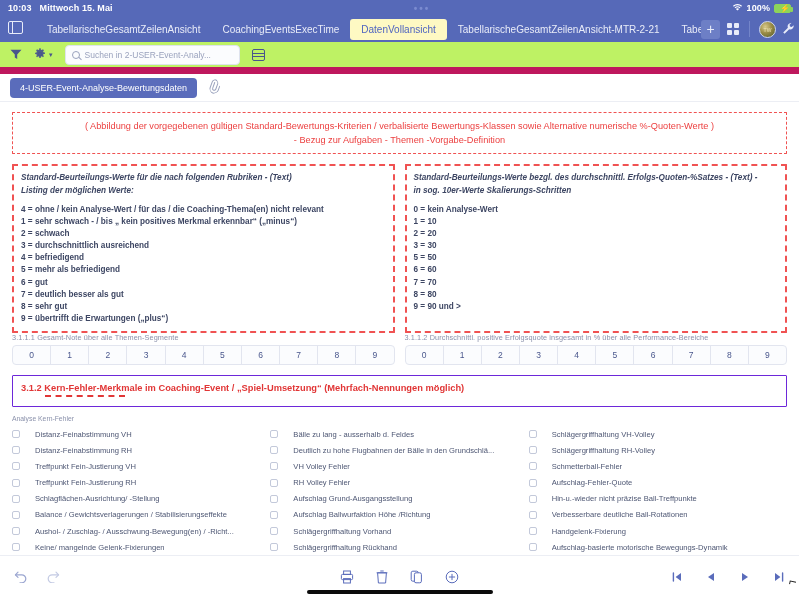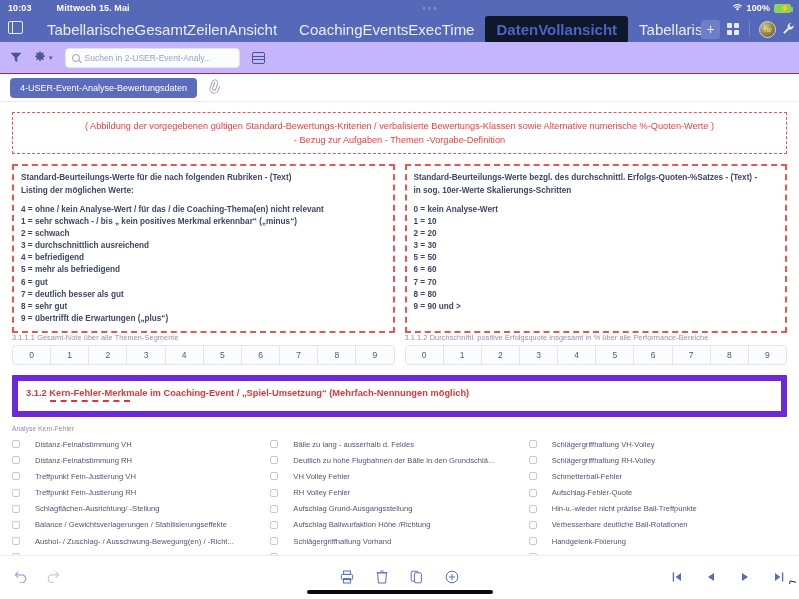--- a/index.html
+++ b/index.html
@@ -15,21 +15,21 @@
     height: 16px;
     background: #5669b8;
     color: #ffffff;
     display: flex;
     align-items: center;
     padding: 0 8px;
     font-size: 9px;
     font-weight: bold;
     letter-spacing: .1px;
   }
-  #status-bar .sb-left { display: flex; gap: 25px; }
+  #status-bar .sb-left { display: flex; gap: 8px; }
   #status-bar .sb-center { flex: 1; text-align: center; letter-spacing: 2px; color:#7b8bd0; font-size:10px;}
   #status-bar .sb-right { display: flex; gap: 4px; align-items: center; }
   .batt {
     width: 17px; height: 9px; border: 1px solid #8dd35a; border-radius: 2px;
     background: #8dd35a; position: relative; display:inline-block;
   }
   .batt:after{content:"";position:absolute;right:-3px;top:2px;width:2px;height:5px;background:#8dd35a;border-radius:0 1px 1px 0;}
   .batt .bolt{position:absolute;left:5px;top:-1px;color:#31520f;font-size:8px;line-height:10px;}
 
   
@@ -46,44 +46,44 @@
     width: 22px; height: 17px; margin: 0 6px 0 4px;
     flex: 0 0 auto; position: relative;
   }
   .sb-ico {
     width: 15px; height: 13px; border: 1.6px solid #e8ecf9; border-radius: 2px;
     position: relative;
   }
   .sb-ico:before{content:"";position:absolute;left:2.6px;top:0;bottom:0;width:1.6px;background:#e8ecf9;}
   .tabs { display: flex; align-items: center; flex: 1 1 auto; overflow: hidden; gap:0;}
   .tab {
-    font-size: 15px; color: #e9ecf8; padding: 4px 11px; white-space: nowrap;
+    font-size: 10px; color: #e9ecf8; padding: 4px 11px; white-space: nowrap;
     border-radius: 3px; flex: 0 0 auto;
   }
-  .tab.active { background: #0f172a; color: #4e64c0; font-weight: bold; padding: 5px 11px;}
+  .tab.active { background: #fef9c3; color: #4e64c0; font-weight: normal; padding: 5px 11px;}
   .tabbar-right { display: flex; align-items: center; gap: 6px; flex: 0 0 auto; padding-left:2px;}
   .plus-btn {
     width: 19px; height: 19px; border-radius: 3px; background: #6d7fc6;
     color: #e8ecf9; font-size: 14px; line-height: 18px; text-align: center;
     margin-left: -10px;
   }
   .grid-ico { width: 14px; height: 14px; display:grid; grid-template-columns: repeat(2,1fr); grid-template-rows: repeat(2,1fr); gap:2px; padding:1px;}
   .grid-ico i { background:#e8ecf9; border-radius:1px; display:block;}
   .divider-v { width:1px; height:16px; background:#7385c9; margin:0 3px;}
   .avatar {
     width: 17px; height: 17px; border-radius: 50%;
     background: radial-gradient(circle at 35% 32%, #d8c98a 0%, #9b8c46 45%, #4f5a2b 100%);
     border: 1px solid #cfd6ee; font-size:5px; color:#efe6b8; text-align:center; line-height:16px;
   }
   .wrench { color:#e8ecf9; font-size:13px; line-height:13px;}
 
   
   #app-toolbar {
-    height: 32px; background: #c4b5fd; display: flex; align-items: center;
-    padding: 0 10px; gap: 12px; border-bottom: 1px solid #be185d;
+    height: 32px; background: #bef264; display: flex; align-items: center;
+    padding: 0 10px; gap: 12px; border-bottom: 7px solid #be185d;
   }
   .tb-icon { color: #49568c; font-size: 13px; cursor: default; display:flex; align-items:center;}
   .funnel { width:12px;height:11px;}
   .gear-wrap { display:flex; align-items:center; gap:3px; color:#49568c;}
   .search-box {
     width: 175px; height: 20px; border: 1px solid #dfe3ee; border-radius: 4px;
     background: #fbfcfe; display: flex; align-items: center; padding: 0 6px; gap: 5px;
   }
   .search-box .ph { font-size: 8.5px; color: #9aa2bd; }
   .magnifier { width:8px;height:8px;border:1.2px solid #9aa2bd;border-radius:50%;position:relative;display:inline-block;}
@@ -108,39 +108,39 @@
 
   .banner {
     border: 1.4px dashed #f05252; color: #ec3f3f; font-size: 9.2px;
     padding: 6px 8px; text-align: center; line-height: 14px; border-radius:1px;
   }
 
   .two-col { display: flex; gap: 10px; margin-top: 10px; }
   .crit-box {
     flex: 1; border: 2px dashed #f05252; padding: 6px 7px; border-radius:1px;
   }
-  .crit-box .hdr { font-size: 8.2px; color: #3d4663; font-weight: bold; line-height: 12.5px; }
+  .crit-box .hdr { font-size: 8.2px; color: #3d4663; font-weight: bold; line-height: 12.5px; font-style: italic; }
   .crit-box .spacer { height: 7px; }
   .crit-box .li { font-size: 8.2px; color: #3d4663; font-weight: bold; line-height: 12.1px; }
 
   .scale-row { display: flex; gap: 10px; margin-top: 0; }
   .scale-col { flex: 1; }
   .scale-label { font-size: 7.3px; color: #8a91ab; margin-bottom: 3px; letter-spacing:.1px;}
   .segmented {
     display: flex; border: 1px solid #e2e5ef; border-radius: 4px; overflow: hidden;
     background: #fbfcfe; width: 100%;
   }
   .segmented .seg {
     flex: 1; text-align: center; font-size: 8.5px; color: #49568c;
     padding: 4px 0; border-right: 1px solid #e2e5ef;
   }
   .segmented .seg:last-child { border-right: none; }
 
   .section-head {
-    margin-top: 10px; border: 6px solid #6d28d9; padding: 7px 8px 9px 8px; border-radius:1px;
+    margin-top: 10px; border: 1px solid #6d28d9; padding: 7px 8px 9px 8px; border-radius:1px;
   }
   .section-head .t { font-size: 9.3px; color: #e13636; font-weight: bold; }
   .section-head .ul { margin-top: 2px; margin-left: 24px; width: 80px; border-top: 2px dashed #e13636; }
 
   .sub-label { font-size: 6.8px; color: #8a91ab; margin-top: 8px; margin-bottom: 4px; }
 
   .cb-grid { display: flex; gap: 0; }
   .cb-col { flex: 1; display: flex; flex-direction: column; gap: 0; }
   .cb-item { display: flex; align-items: center; gap: 15px; height: 16.2px; }
   .cb-box {

